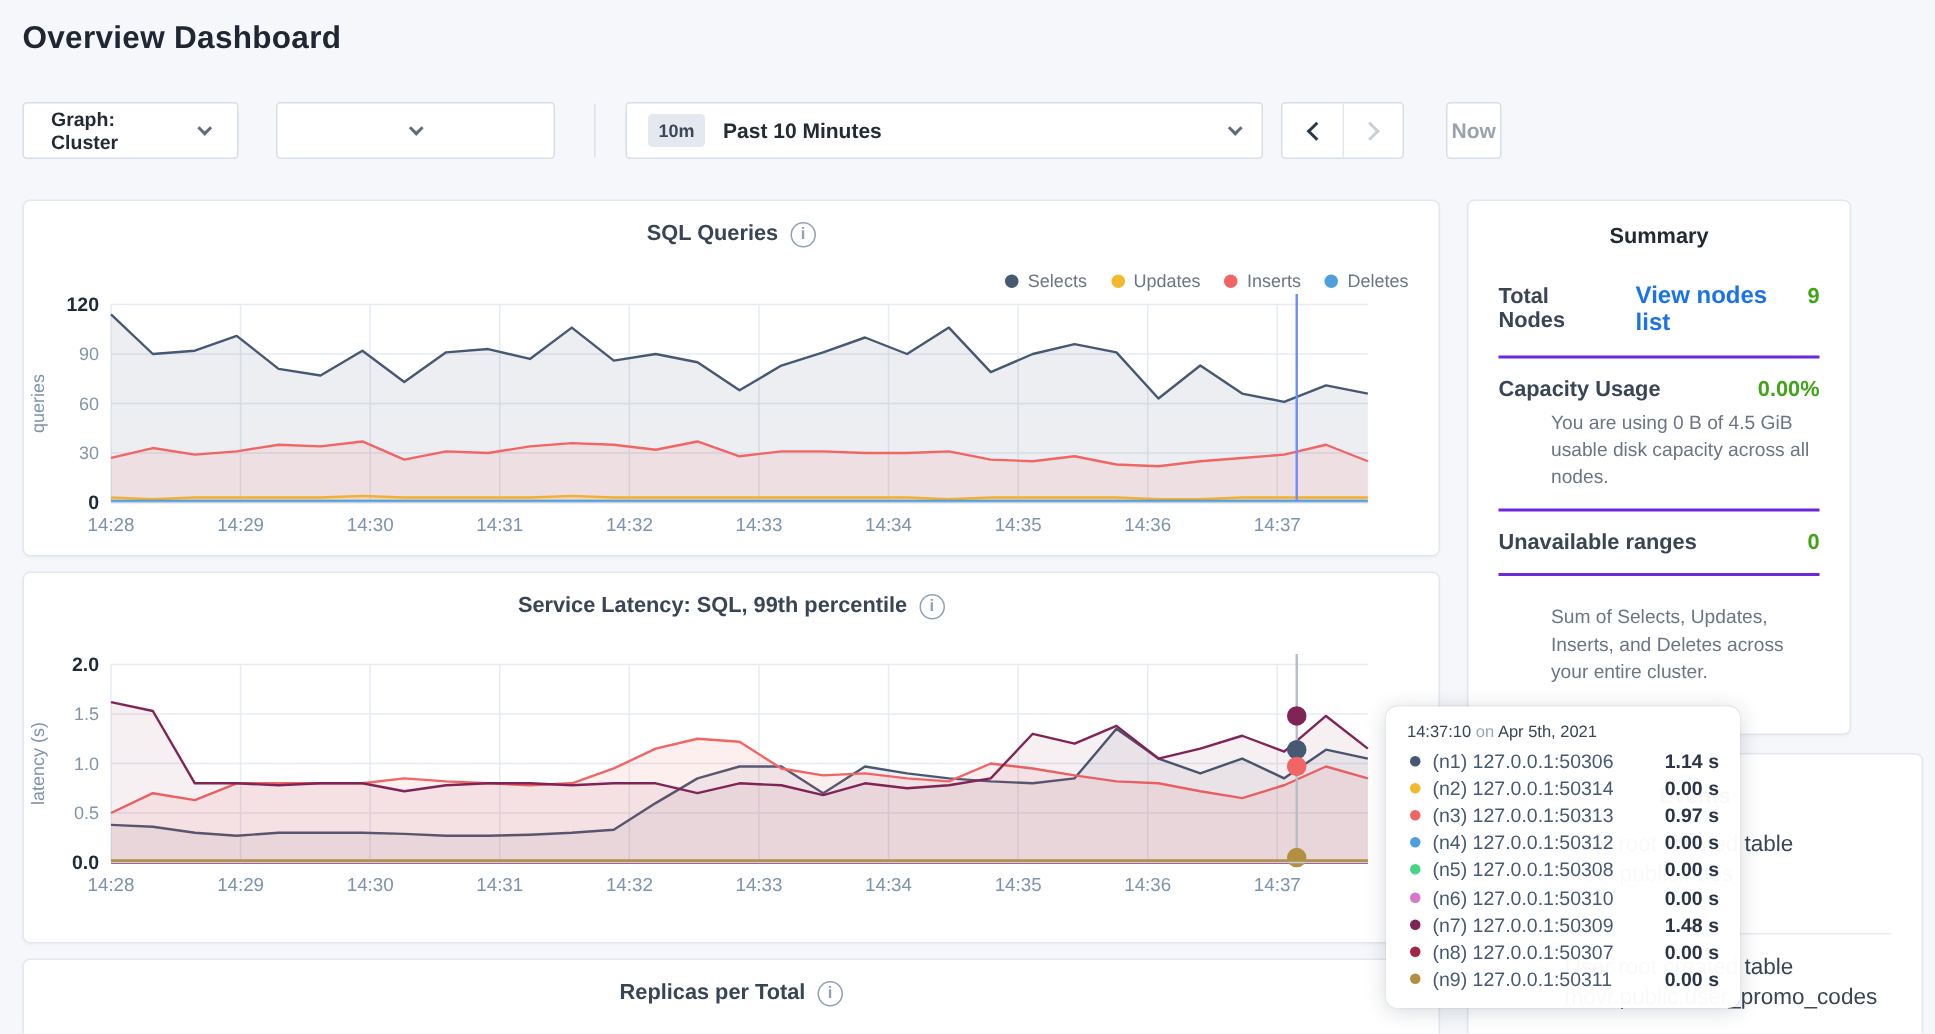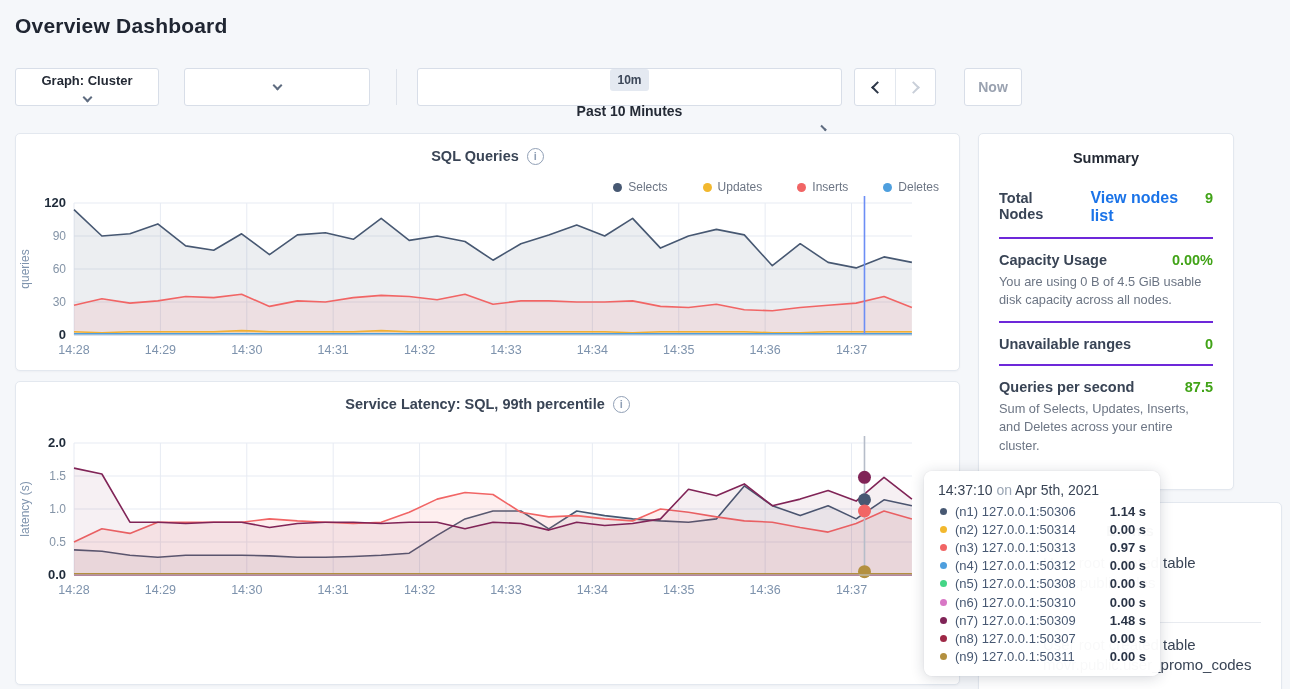--- a/index.html
+++ b/index.html
@@ -4,76 +4,76 @@
 <style>
   * { box-sizing: border-box; margin: 0; padding: 0; }
   html,body { width:1290px; height:689px; overflow:hidden; }
   body { font-family:"Liberation Sans","DejaVu Sans",sans-serif; background:#f5f7fa; color:#242a35; }
   .page { position:relative; width:1290px; height:689px; overflow:hidden; }
 
   .page-title { position:absolute; left:15px; top:14px; font-size:21px; font-weight:700; color:#202632; letter-spacing:.2px; }
 
   
   .controls { position:absolute; left:15px; top:68px; height:38px; display:flex; align-items:center; }
-  .btn { background:#fff; border:1px solid #d8dee8; border-radius:3px; height:38px; display:flex; align-items:center; cursor:pointer;flex-direction:column; }
+  .btn { background:#fff; border:1px solid #d8dee8; border-radius:3px; height:38px; display:flex; align-items:center; cursor:pointer; }
   .dropdown { padding:0 18px; font-size:13px; font-weight:700; color:#242a35; gap:10px; }
   .chev { width:7px; height:7px; border-right:2px solid #5f6c80; border-bottom:2px solid #5f6c80; transform:rotate(45deg); margin-top:-4px; }
   .dd-graph { width:144px; justify-content:center; }
   .dd-dash { margin-left:25px; width:186px; justify-content:center; }
   .ctl-divider { width:1px; height:36px; background:#dde2ea; margin-left:26px; }
   .time-picker { margin-left:20px; width:425px; padding:0 14px; gap:12px; }
   .time-badge { background:#e4e9f1; color:#3c4758; font-size:12px; font-weight:700; border-radius:3px; padding:4px 7px; }
   .time-label { font-size:14px; font-weight:700; }
   .time-picker .chev { margin-left:auto; }
   .nav-group { margin-left:12px; display:flex; background:#fff; border:1px solid #d8dee8; border-radius:3px; height:38px; }
   .nav-btn { width:40px; display:flex; align-items:center; justify-content:center; cursor:pointer; }
   .nav-btn + .nav-btn { border-left:1px solid #e2e7ee; }
   .chv { width:9px; height:9px; border-right:2.5px solid #2c3647; border-bottom:2.5px solid #2c3647; }
   .chv.left { transform:rotate(135deg); margin-left:4px; }
   .chv.right { transform:rotate(-45deg); margin-right:4px; border-color:#c9cfd9; }
-  .now-btn { margin-left:28px; width:58px; justify-content:center; font-size:14px; font-weight:700; color:#9aa2b0; }
+  .now-btn { margin-left:28px; width:37px; justify-content:center; font-size:14px; font-weight:700; color:#9aa2b0; }
 
   
   .card { background:#fff; border:1px solid #e3e8ef; border-radius:5px; box-shadow:0 1px 2px rgba(40,50,70,.04); }
   .charts-col { position:absolute; left:15px; top:133px; width:945px; }
   .chart-card { position:relative; width:945px; margin-bottom:10px; padding-top:11px; }
   .chart-card.c1 { height:238px; }
-  .chart-card.c2 { height:304px; }
+  .chart-card.c2 { height:248px; }
   .chart-card.c3 { height:140px; }
   .chart-title-row { display:flex; align-items:center; justify-content:center; gap:8px; height:22px; }
   .chart-title { font-size:14.5px; font-weight:700; color:#394455; }
   .info-icon { width:17px; height:17px; border:1.5px solid #91a0b6; border-radius:50%; color:#91a0b6; font-size:11px; font-weight:700; display:flex; align-items:center; justify-content:center; font-style:normal; }
-  .legend { position:absolute; top:46px; right:20px; display:flex; gap:35px; align-items:center; }
+  .legend { position:absolute; top:46px; right:20px; display:flex; gap:16px; align-items:center; }
   .legend-item { display:flex; align-items:center; gap:6px; font-size:12px; color:#6c7584; cursor:pointer; }
   .legend-dot { width:9px; height:9px; border-radius:50%; }
   svg.chart { display:block; margin-top:24px; }
   .c2 svg.chart { margin-top:16px; }
 
   
   .sidebar { position:absolute; left:978px; top:133px; width:304px; }
   .summary-card { position:absolute; top:0; left:0; width:256px; height:357px; padding:16px 20px 0 20px; overflow:hidden; }
   .side-heading { text-align:center; font-size:14.5px; font-weight:700; color:#242a35; }
   .sum-rows { margin-top:10px; }
   .sum-row { padding:13px 0 12px 0; border-bottom:2px solid #6d28d9; }
   .sum-row:last-child { border-bottom:none; }
   .sum-line { display:flex; align-items:baseline; }
   .sum-label { font-size:14.5px; font-weight:700; color:#394455; }
   .sum-link { font-size:16px; font-weight:700; color:#1a73e8; margin-left:10px; cursor:pointer; }
   .sum-value { margin-left:auto; font-size:14.5px; font-weight:700; color:#41a317; }
-  .sum-desc { margin-top:5px; font-size:12.8px; color:#6c7584; line-height:1.42; }
+  .sum-desc { margin-top:5px; font-size:12.8px; color:#6c7584; line-height:1.42;margin-left:35px; }
 
   .events-card { position:absolute; top:369px; left:0; width:304px; height:230px; padding-top:20px; overflow:hidden; }
   .event-row { position:absolute; left:24px; right:18px; padding-left:40px; font-size:15px; color:#394455; line-height:1.32; }
   .event-row.r1 { top:50px; }
   .event-row.r2 { top:132px; }
   .event-divider { position:absolute; left:20px; right:20px; top:119px; height:1px; background:#e8ebf0; }
 
   
   .tooltip { position:absolute; left:924px; top:471px; width:236px; background:rgba(255,255,255,.97); border-radius:8px; box-shadow:0 2px 14px rgba(30,40,60,.18), 0 0 1px rgba(30,40,60,.2); padding:11px 14px 10px 14px; z-index:20; }
-  .tt-head { font-size:14px; color:#394455; margin-bottom:4px; }
+  .tt-head { font-size:11px; color:#394455; margin-bottom:4px; }
   .tt-head .tt-on { color:#9aa5b4; }
   .tt-row { display:flex; align-items:center; height:18.2px; font-size:13px; color:#475872; white-space:nowrap; }
   .tt-dot { width:7px; height:7px; border-radius:50%; margin:0 8px 0 2px; flex:none; }
   .tt-val { margin-left:auto; font-weight:700; color:#2b3547; }
 </style>
 </head>
 <body>
 
 <div class="page">
 
@@ -261,24 +261,20 @@
           </div>
           <div class="sum-desc">You are using 0 B of 4.5 GiB usable disk capacity across all nodes.</div>
         </div>
         <div class="sum-row">
           <div class="sum-line">
             <span class="sum-label">Unavailable ranges</span>
             <span class="sum-value">0</span>
           </div>
         </div>
         <div class="sum-row">
-          <div class="sum-line">
-            <span class="sum-label">Queries per second</span>
-            <span class="sum-value">87.5</span>
-          </div>
           <div class="sum-desc">Sum of Selects, Updates, Inserts, and Deletes across your entire cluster.</div>
         </div>
       </div>
     </div>
 
     <div class="card events-card">
       <div class="side-heading">Events</div>
       <div class="event-row r1">User root created table movr.public.rides</div>
       <div class="event-divider"></div>
       <div class="event-row r2">User root created table movr.public.user_promo_codes</div>

